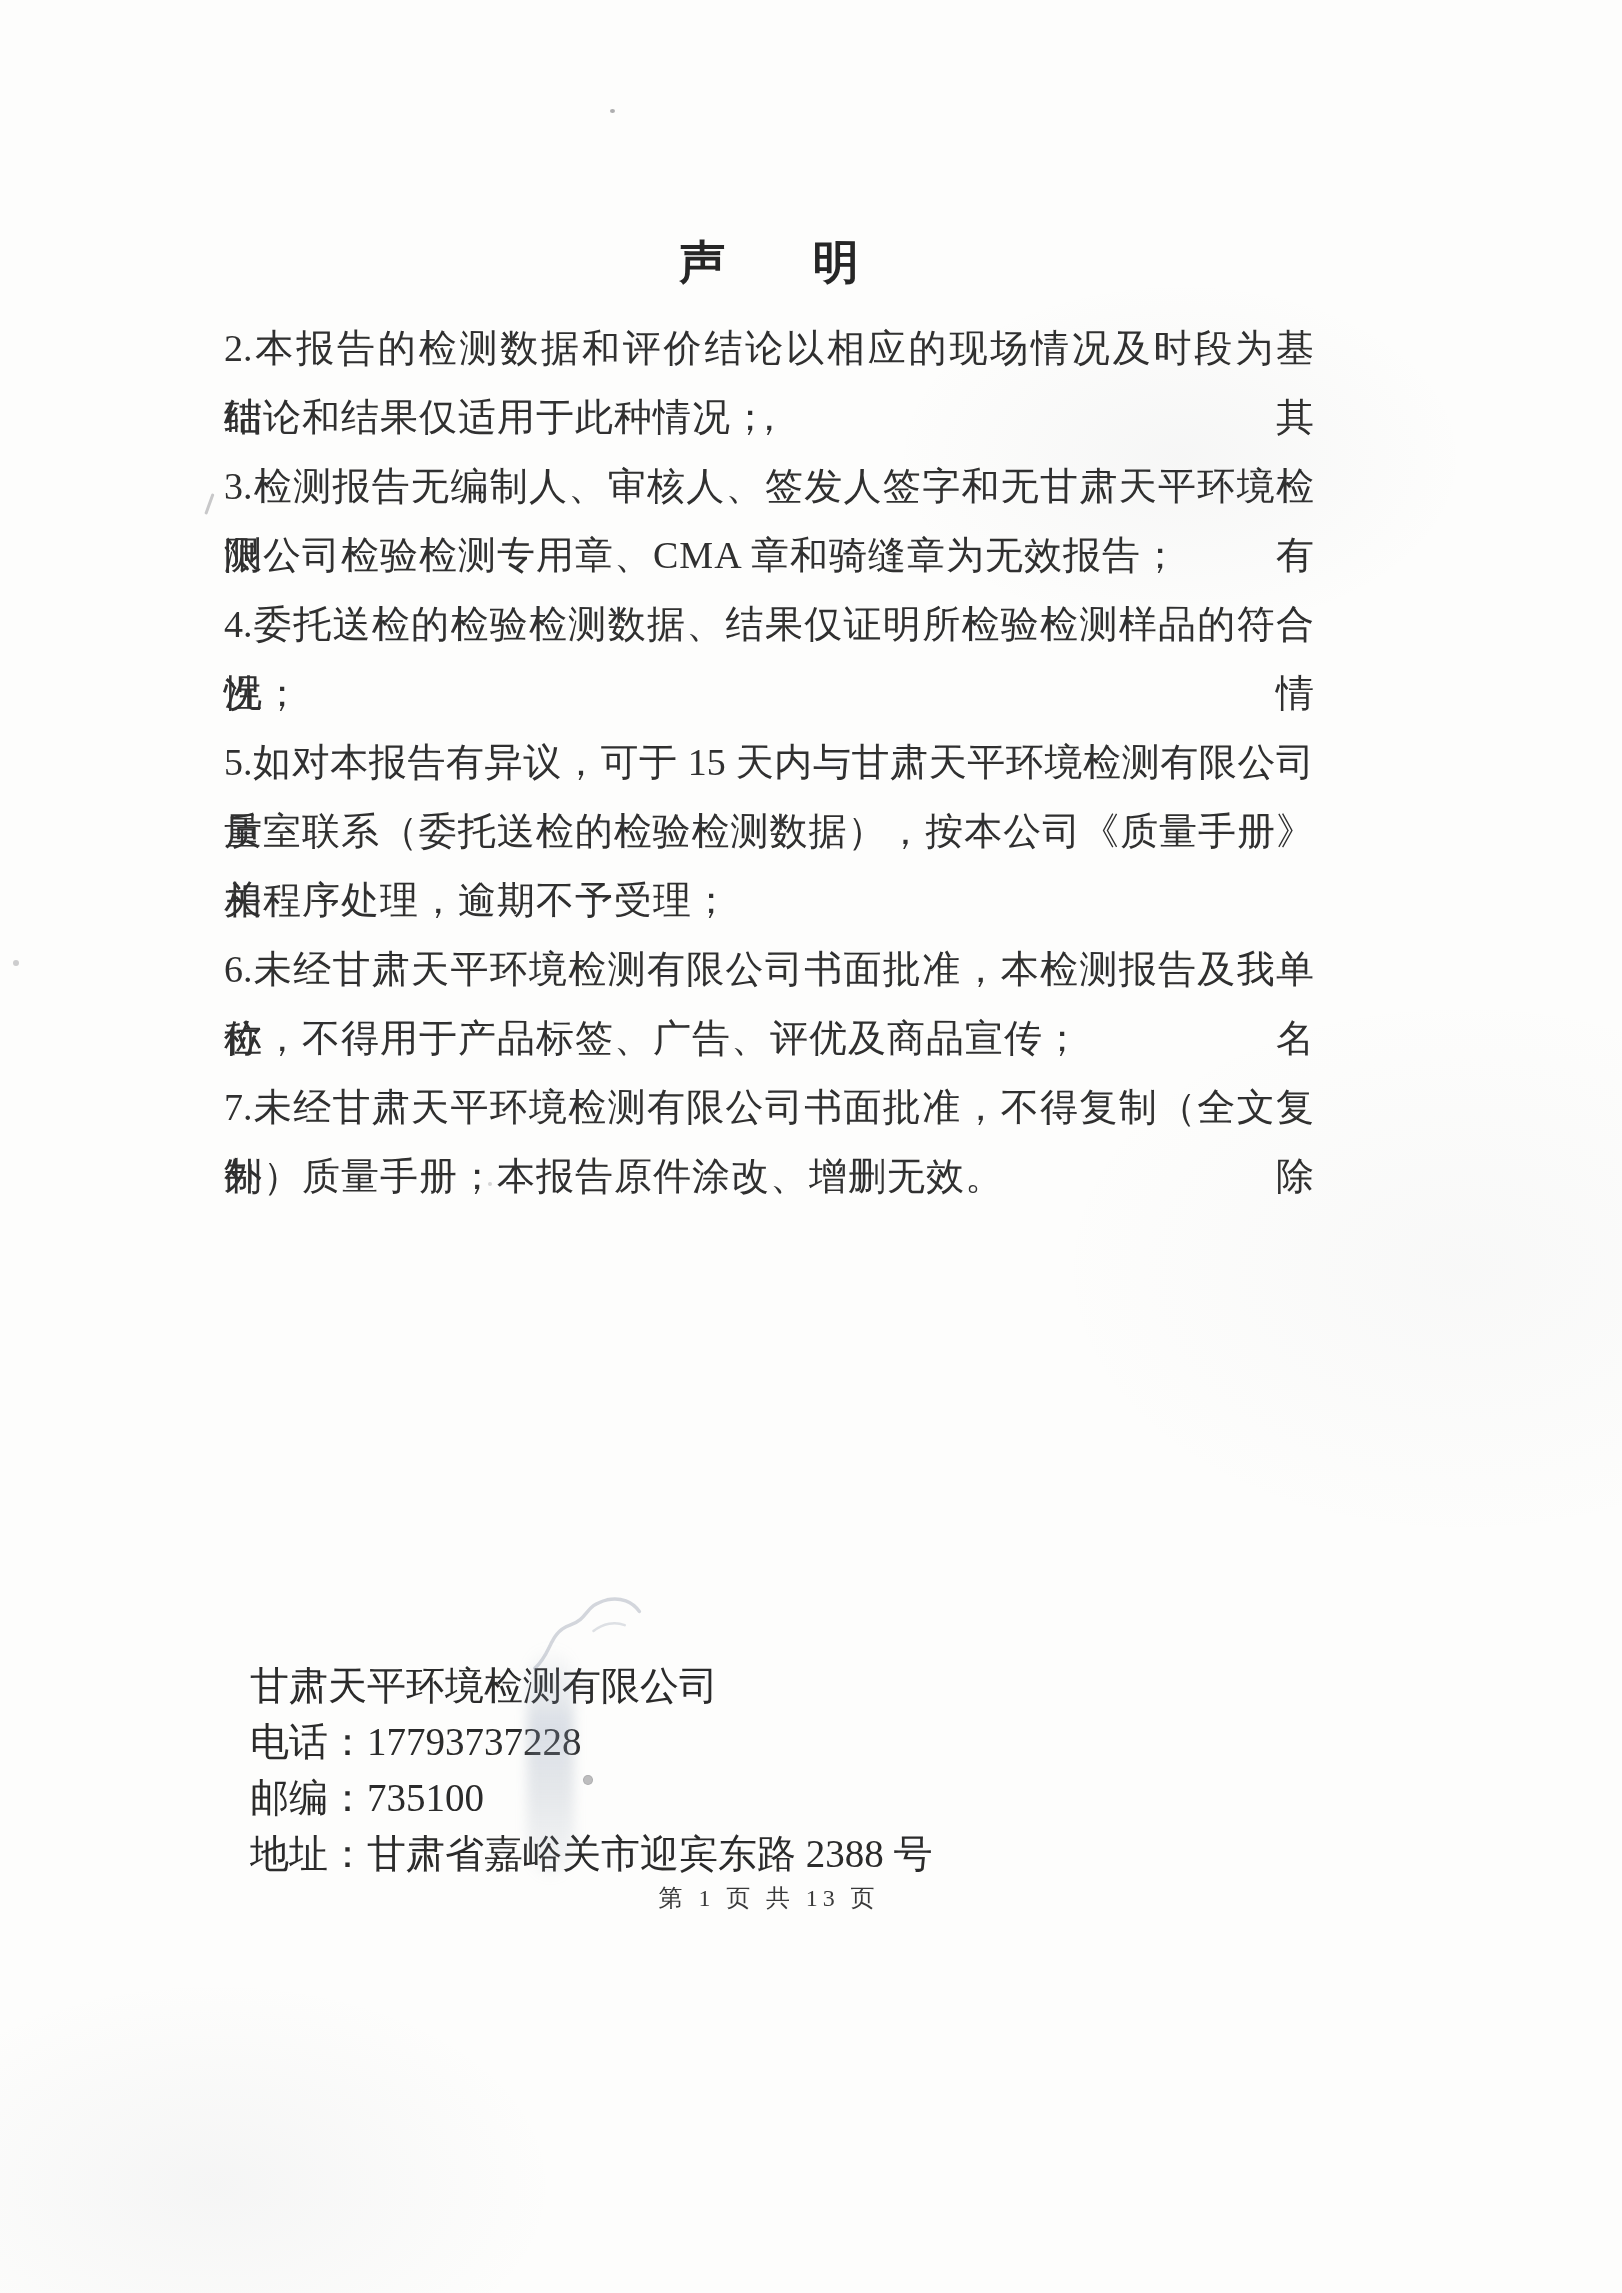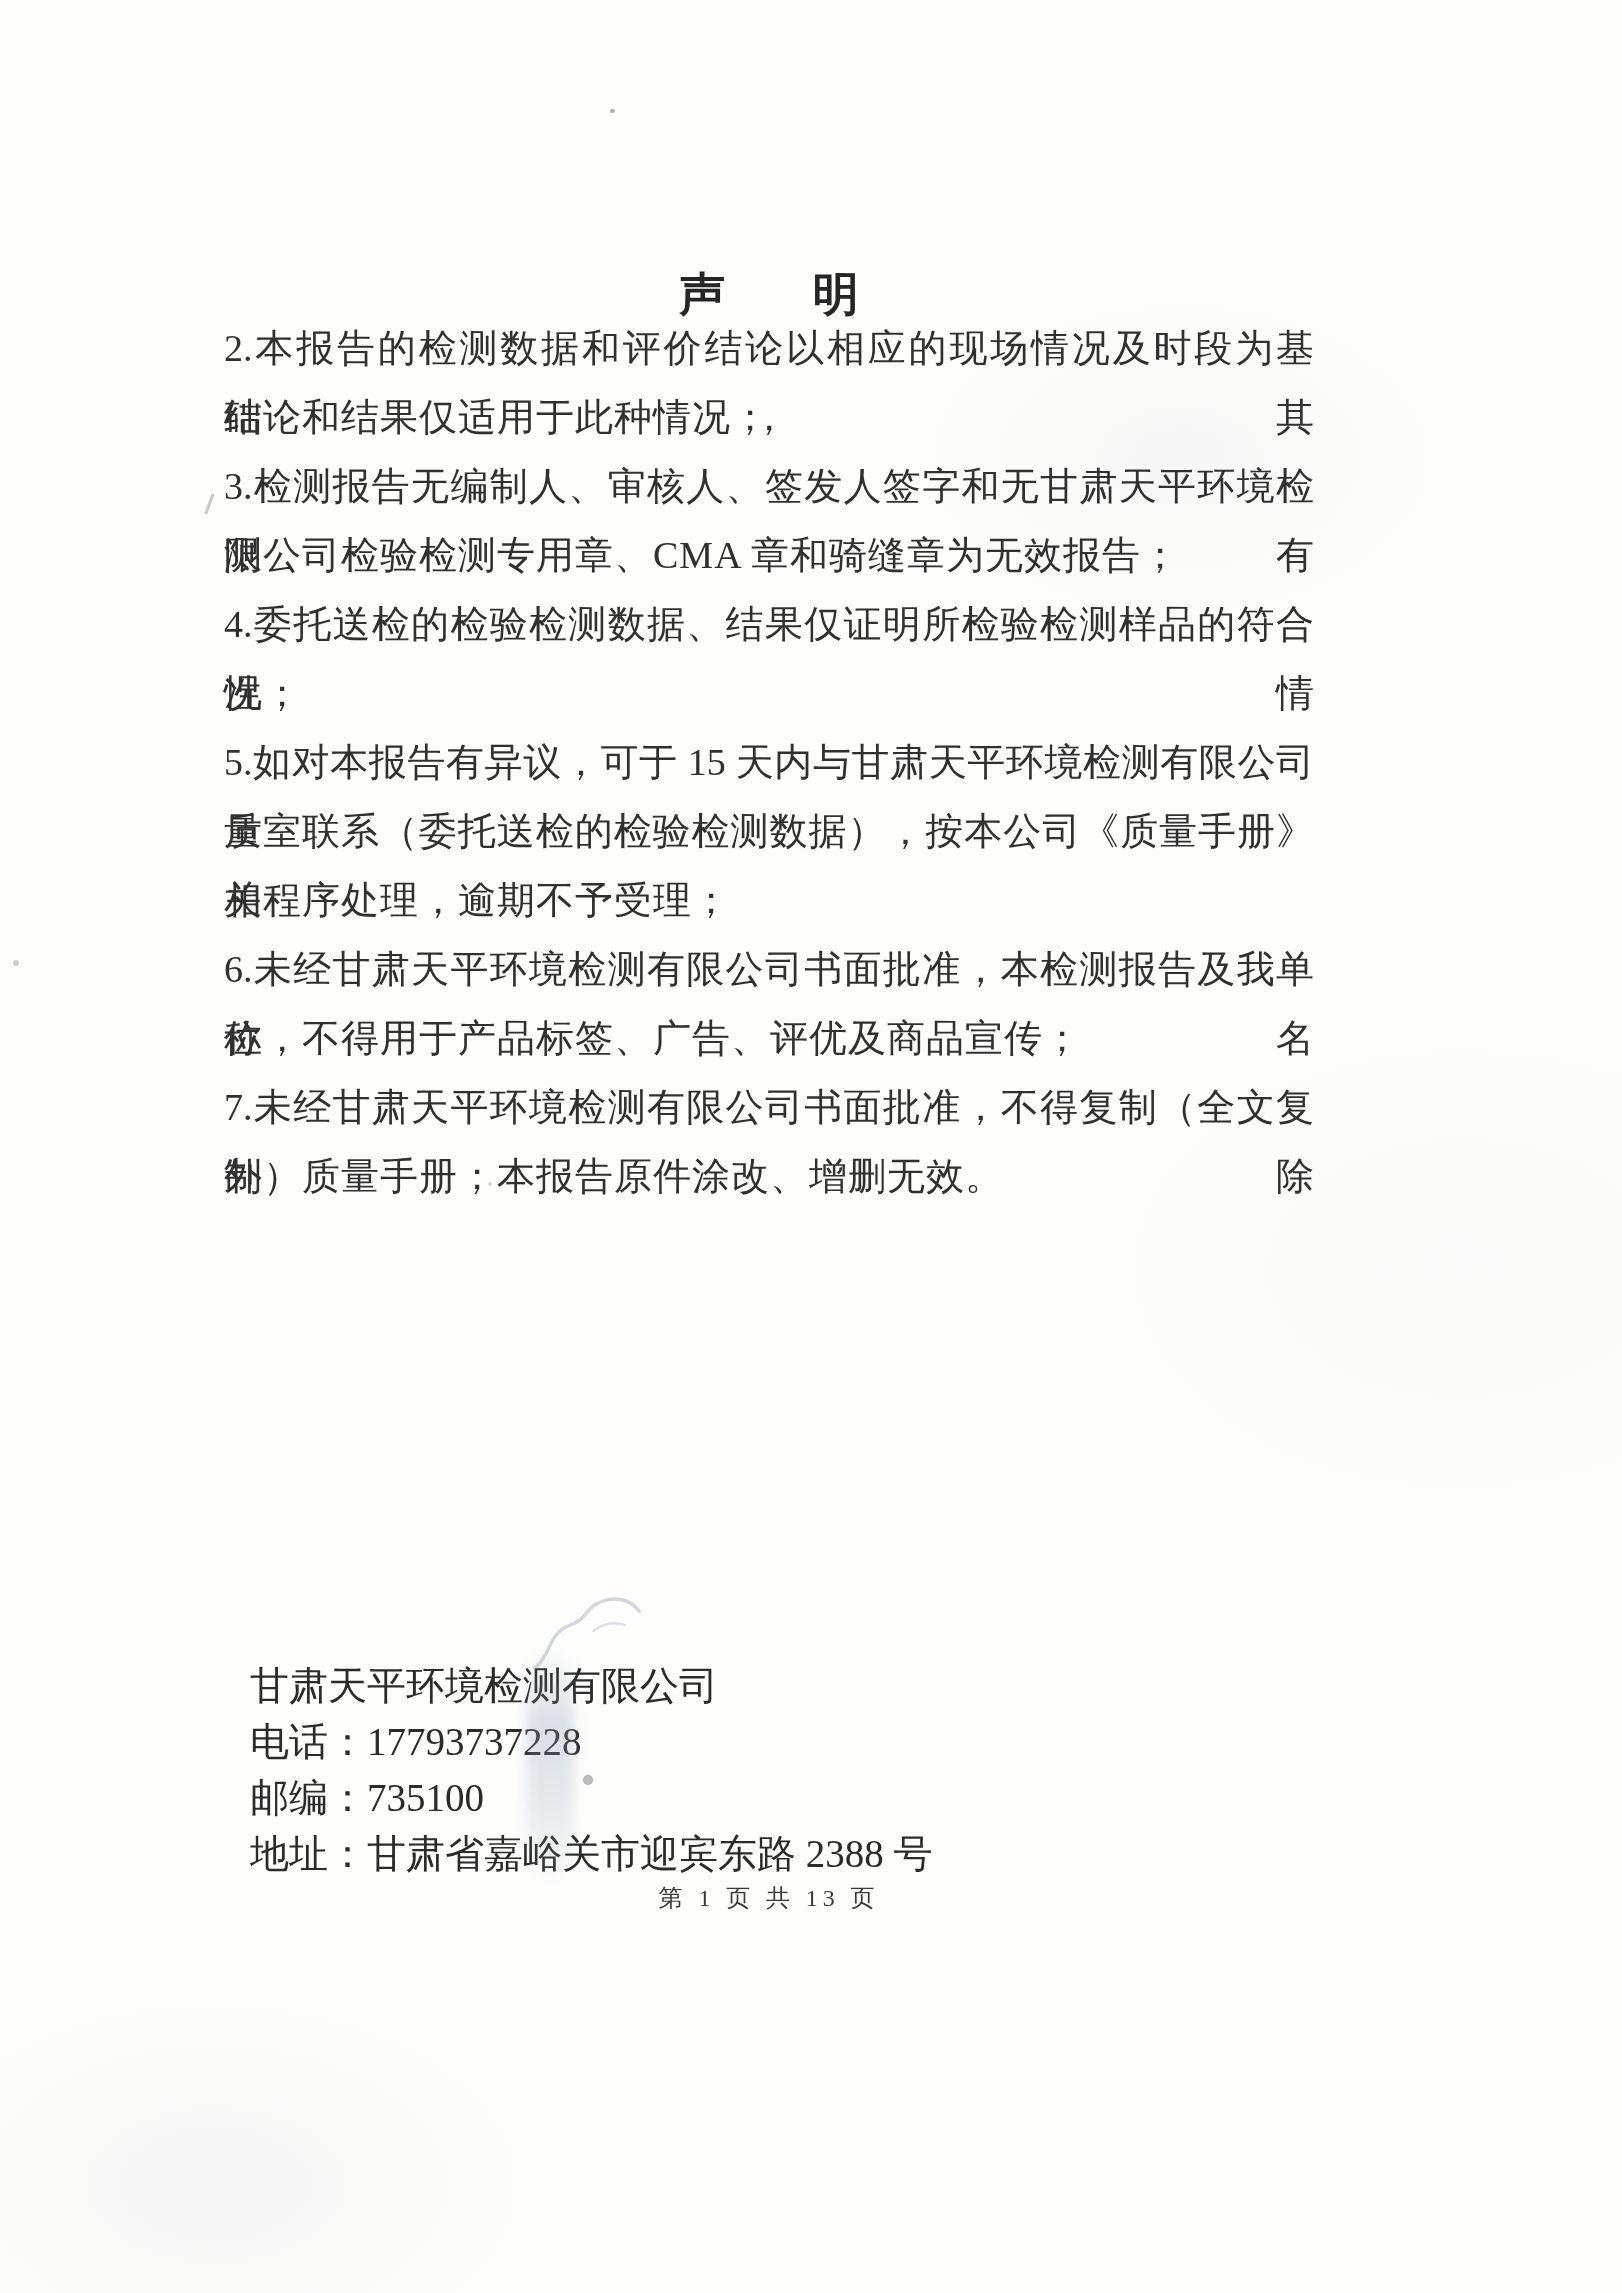--- a/index.html
+++ b/index.html
@@ -29,21 +29,20 @@
     top: 232px;
     left: 224px;
     width: 1090px;
     text-align: center;
     font-size: 46px;
     font-weight: 700;
     letter-spacing: 21.5px;
     text-indent: 21.5px;
     color: #262626;
     white-space: pre;
-    margin-top: 32px;
   }
   .body-block {
     position: absolute;
     left: 224px;
     top: 314px;
     width: 1090px;
     font-size: 38px;
     line-height: 69px;
     color: #303030;
   }

